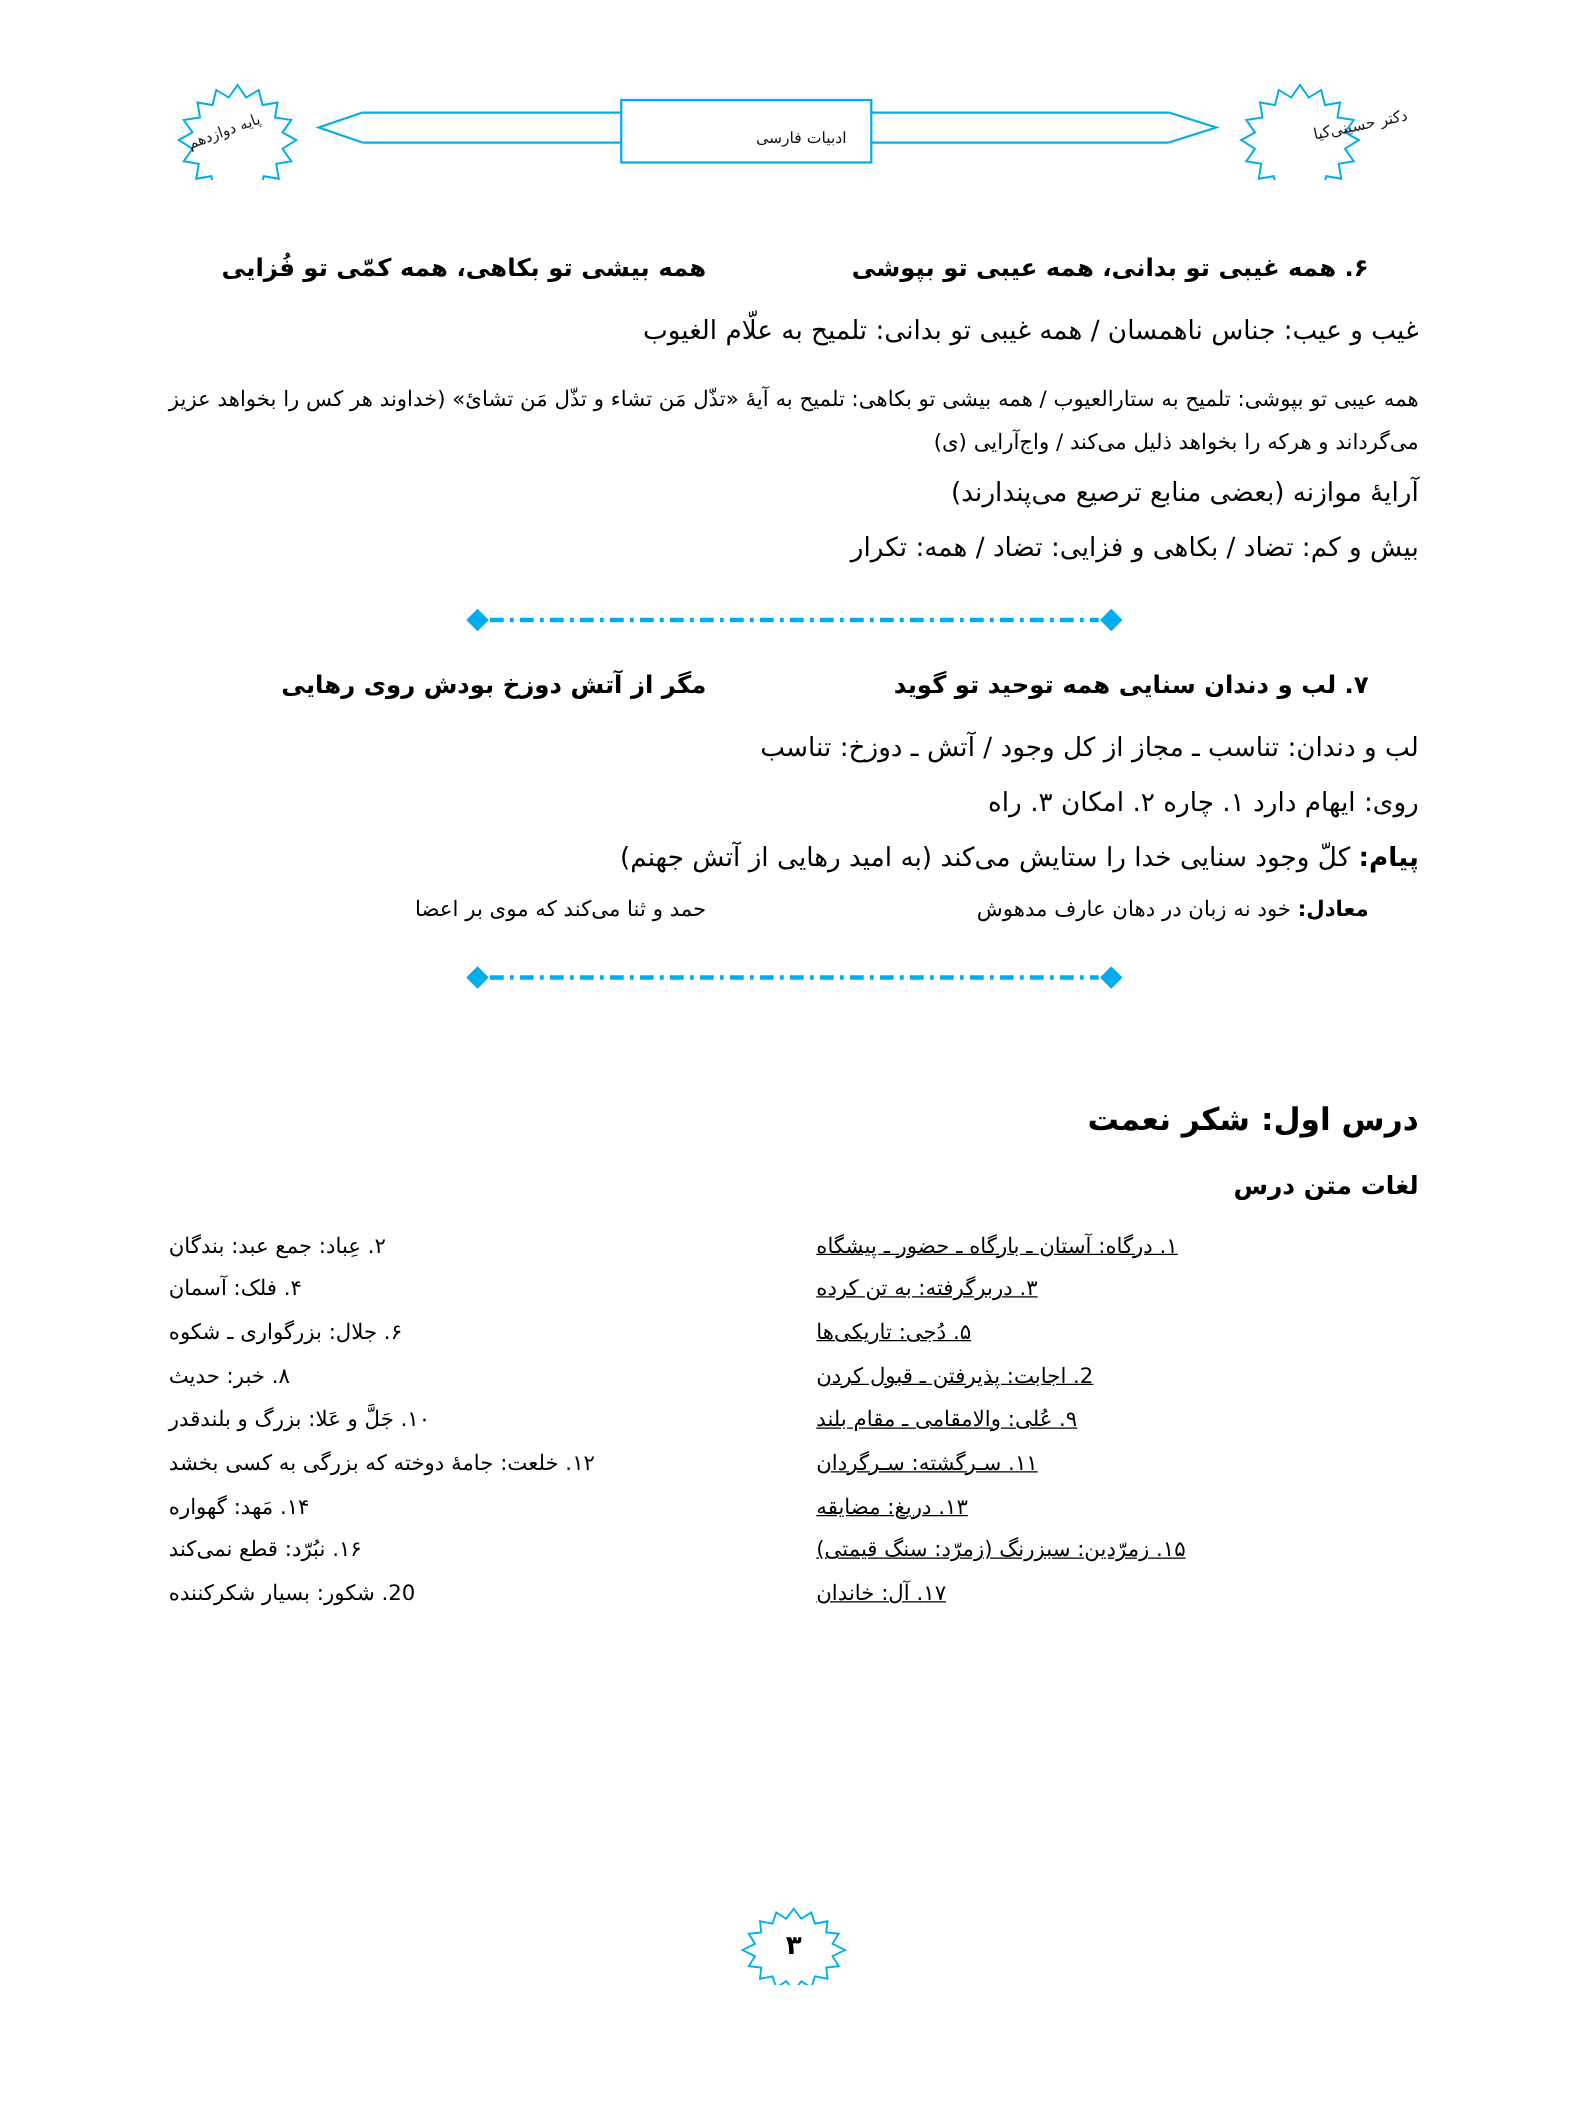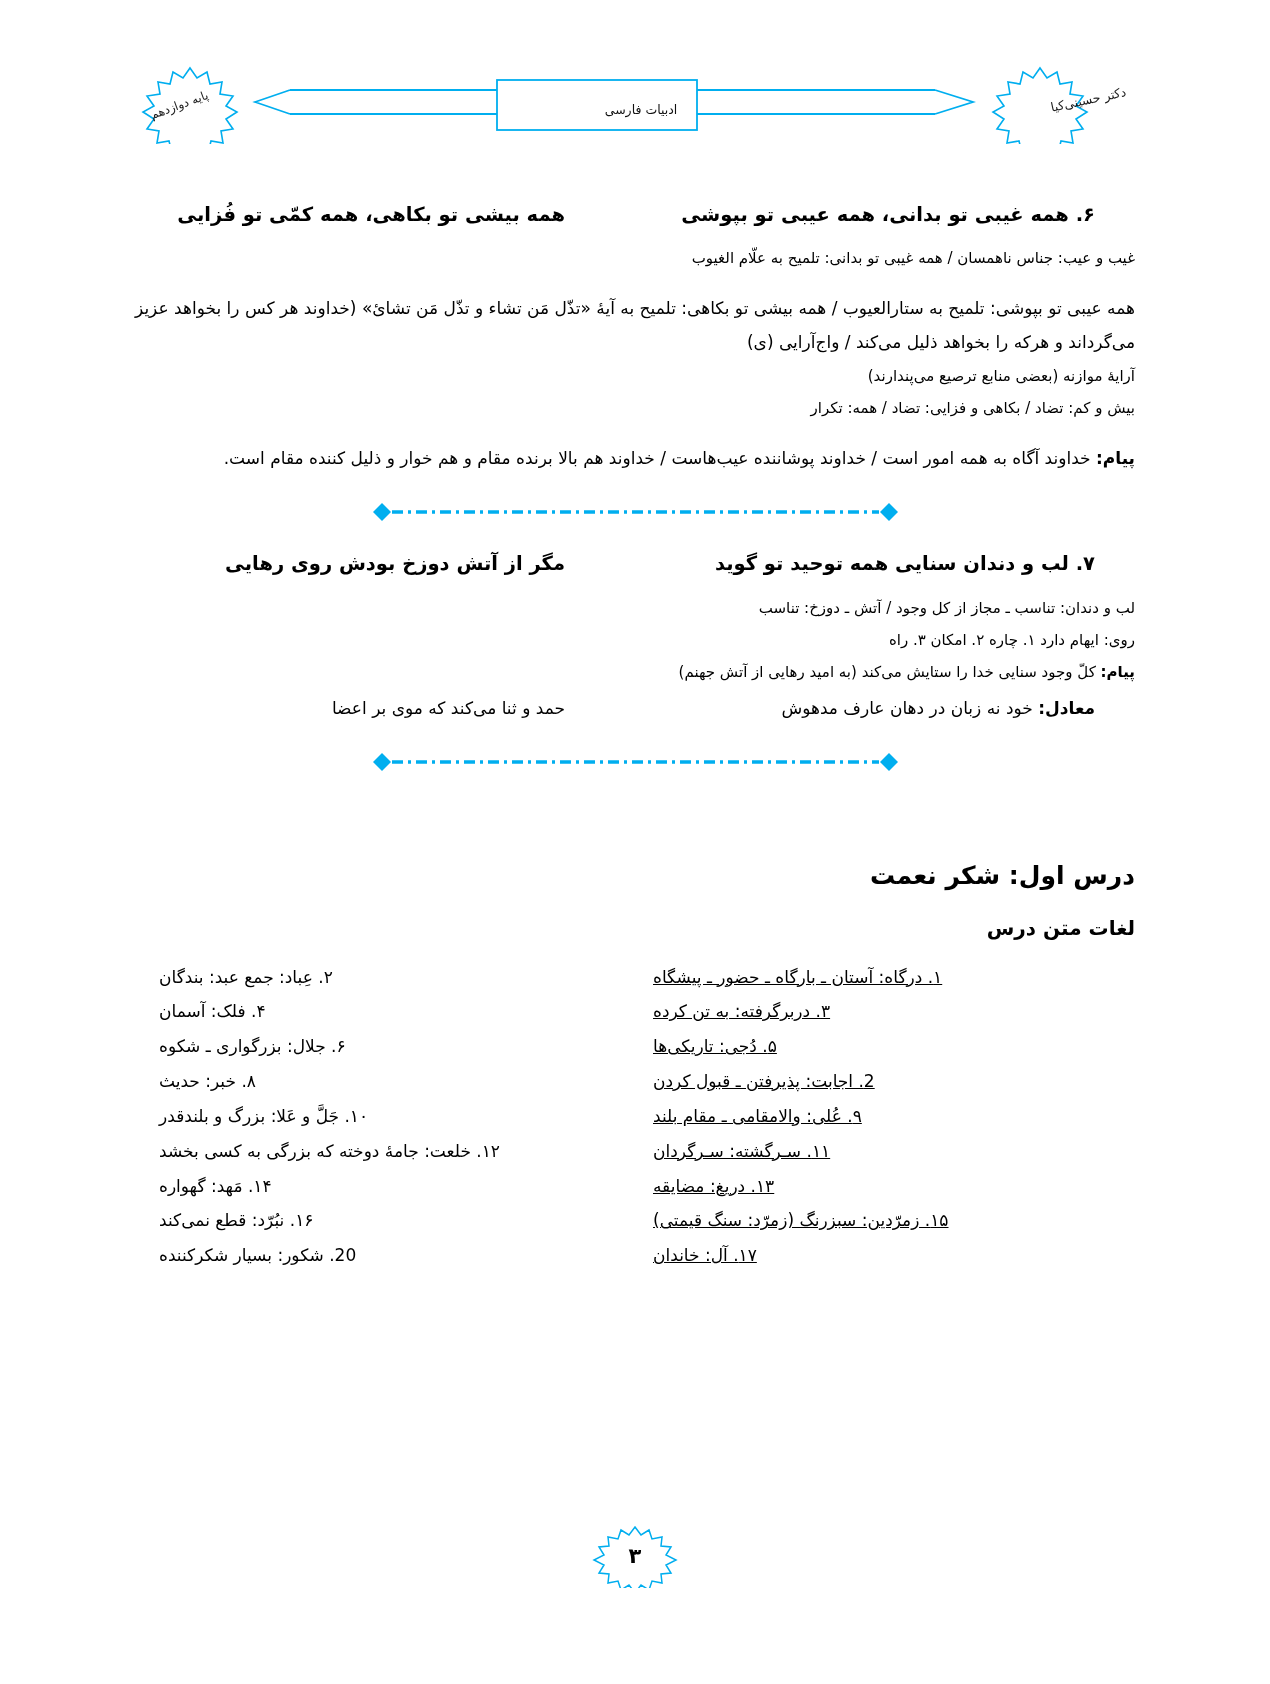--- a/index.html
+++ b/index.html
@@ -86,21 +86,21 @@
     font-size:17px;
     line-height:2.0;
     text-align:justify;
     text-align-last:right;
     direction:rtl;
     margin:18px 0 2px 0;
   }
   .note b{font-weight:bold;}
 
   .note-right{
-    font-size:15px;
+    font-size:21px;
     line-height:2.0;
     direction:rtl;
     text-align:right;
     margin:0 0 2px 0;
   }
 
   
   .equiv-row{
     display:flex;
     flex-direction:row;
@@ -149,21 +149,21 @@
     box-sizing:border-box;
   }
   .vocab-col.right{ padding-left:18px; }
   .vocab-col.left{ padding-right:18px; }
   .vocab-item{
     line-height:2.05;
     text-align:left;
     white-space:nowrap;
   }
   .vocab-col.right .vocab-item{ text-align:left;text-decoration:underline; }
-  .vocab-col.left  .vocab-item{ text-align:left;margin-left:24px; }
+  .vocab-col.left  .vocab-item{ text-align:left; }
 
   
   .footer{
     position:absolute;
     bottom:96px;left:0;right:0;
     display:flex;justify-content:center;align-items:center;
   }
   .footer-badge{position:relative;width:110px;height:64px;}
   .footer-badge svg{display:block;}
   .footer-num{
@@ -214,24 +214,20 @@
     <div class="verse-line">
       <div class="verse-a">۶. همه غیبی تو بدانی، همه عیبی تو بپوشی</div>
       <div class="verse-b">همه بیشی تو بکاهی، همه کمّی تو فُزایی</div>
     </div>
 
     <p class="note-right">غیب و عیب: جناس ناهمسان / همه غیبی تو بدانی: تلمیح به علّام الغیوب</p>
     <p class="note">همه عیبی تو بپوشی: تلمیح به ستارالعیوب / همه بیشی تو بکاهی: تلمیح به آیهٔ «تذّل مَن تشاء و تذّل مَن تشائ» (خداوند هر کس را بخواهد عزیز می‌گرداند و هرکه را بخواهد ذلیل می‌کند / واج‌آرایی (ی)</p>
     <p class="note-right">آرایهٔ موازنه (بعضی منابع ترصیع می‌پندارند)</p>
     <p class="note-right">بیش و کم: تضاد / بکاهی و فزایی: تضاد / همه: تکرار</p>
 
-    <p class="note">
-      <b>پیام:</b>
-      <span>خداوند آگاه به همه امور است / خداوند پوشاننده عیب‌هاست / خداوند هم بالا برنده مقام و هم خوار و ذلیل کننده مقام است.</span>
-    </p>
 
     <div class="divider">
       <svg width="527" height="22" viewBox="0 0 527 22">
         <polygon points="10,2 19,11 10,20 1,11" fill="#00AEEF"></polygon>
         <polygon points="517,2 526,11 517,20 508,11" fill="#00AEEF"></polygon>
         <line x1="20" y1="11" x2="507" y2="11" stroke="#00AEEF" stroke-width="3.5" stroke-dasharray="11 5 3 5"></line>
       </svg>
     </div>
 
     <div class="verse-line">

